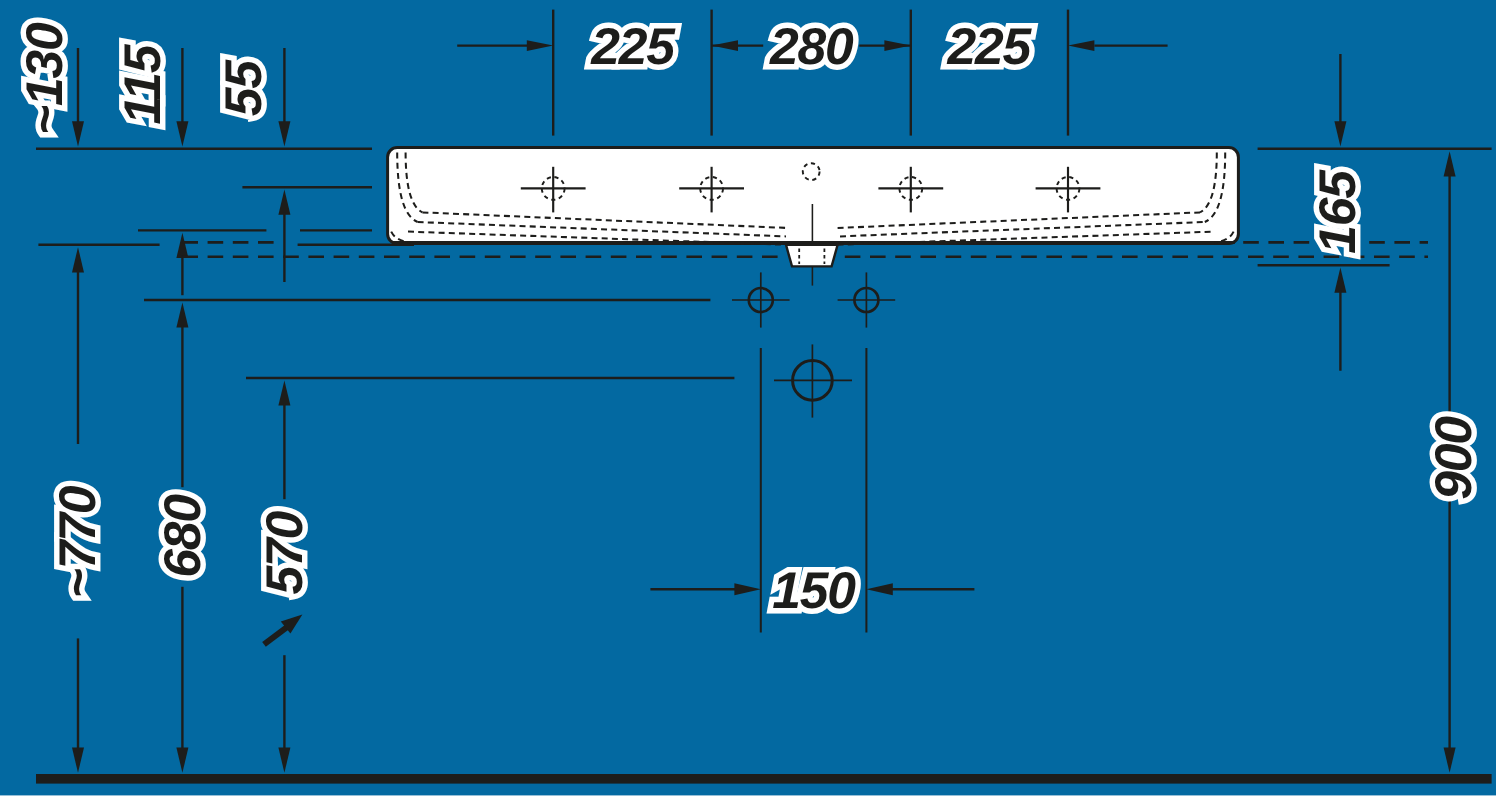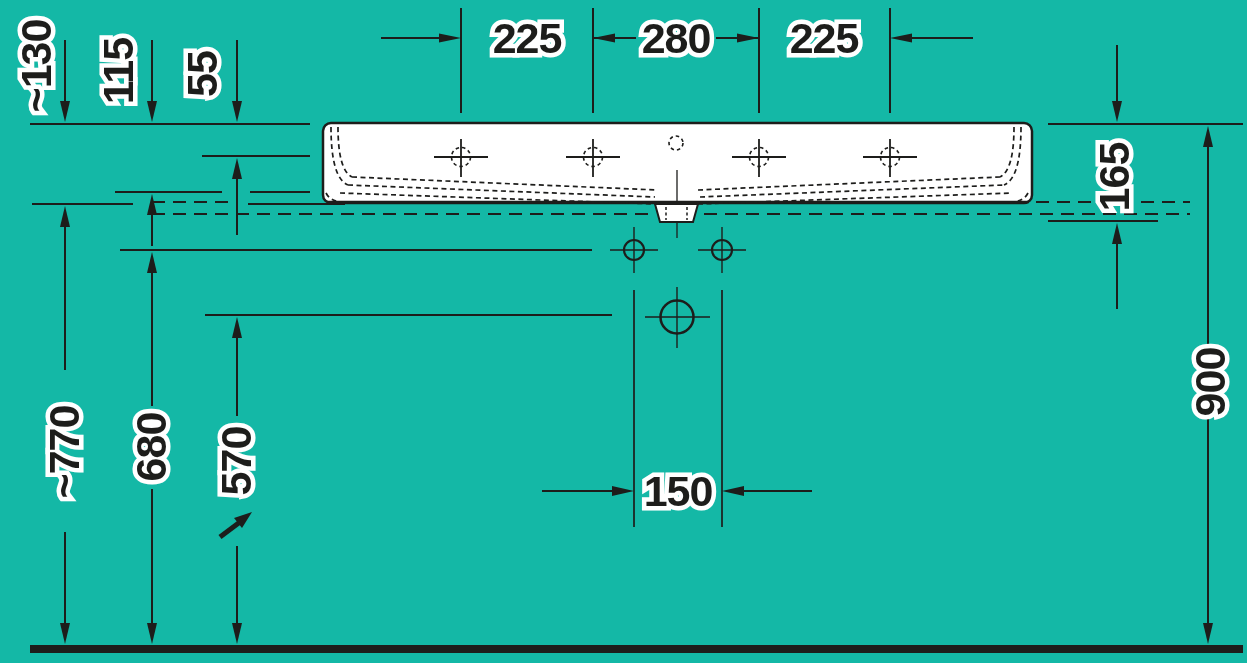--- a/index.html
+++ b/index.html
@@ -1,17 +1,17 @@
 <!DOCTYPE html>
 <html><head>
 <meta charset="utf-8">
 <style>
   html,body{margin:0;padding:0;background:#ffffff;}
-  .page{position:relative;width:1247px;height:663px;background:#14b8a6;overflow:hidden;
-        font-family:"Liberation Sans", sans-serif;}
+  .page{position:relative;width:1247px;height:663px;background:#0369a1;overflow:hidden;
+        font-family:"Liberation Sans", sans-serif;font-style:italic;}
   svg{display:block}
   .dim-text{font-family:"Liberation Sans", sans-serif;font-weight:bold;font-size:43px;
             fill:#1d1d1b;text-anchor:middle;letter-spacing:-1px;
             stroke:#ffffff;stroke-width:9px;paint-order:stroke;}
   .ink{stroke:#1d1d1b;}
   .arrow{fill:#1d1d1b;stroke:none;}
 </style>
 </head>
 <body>
 

